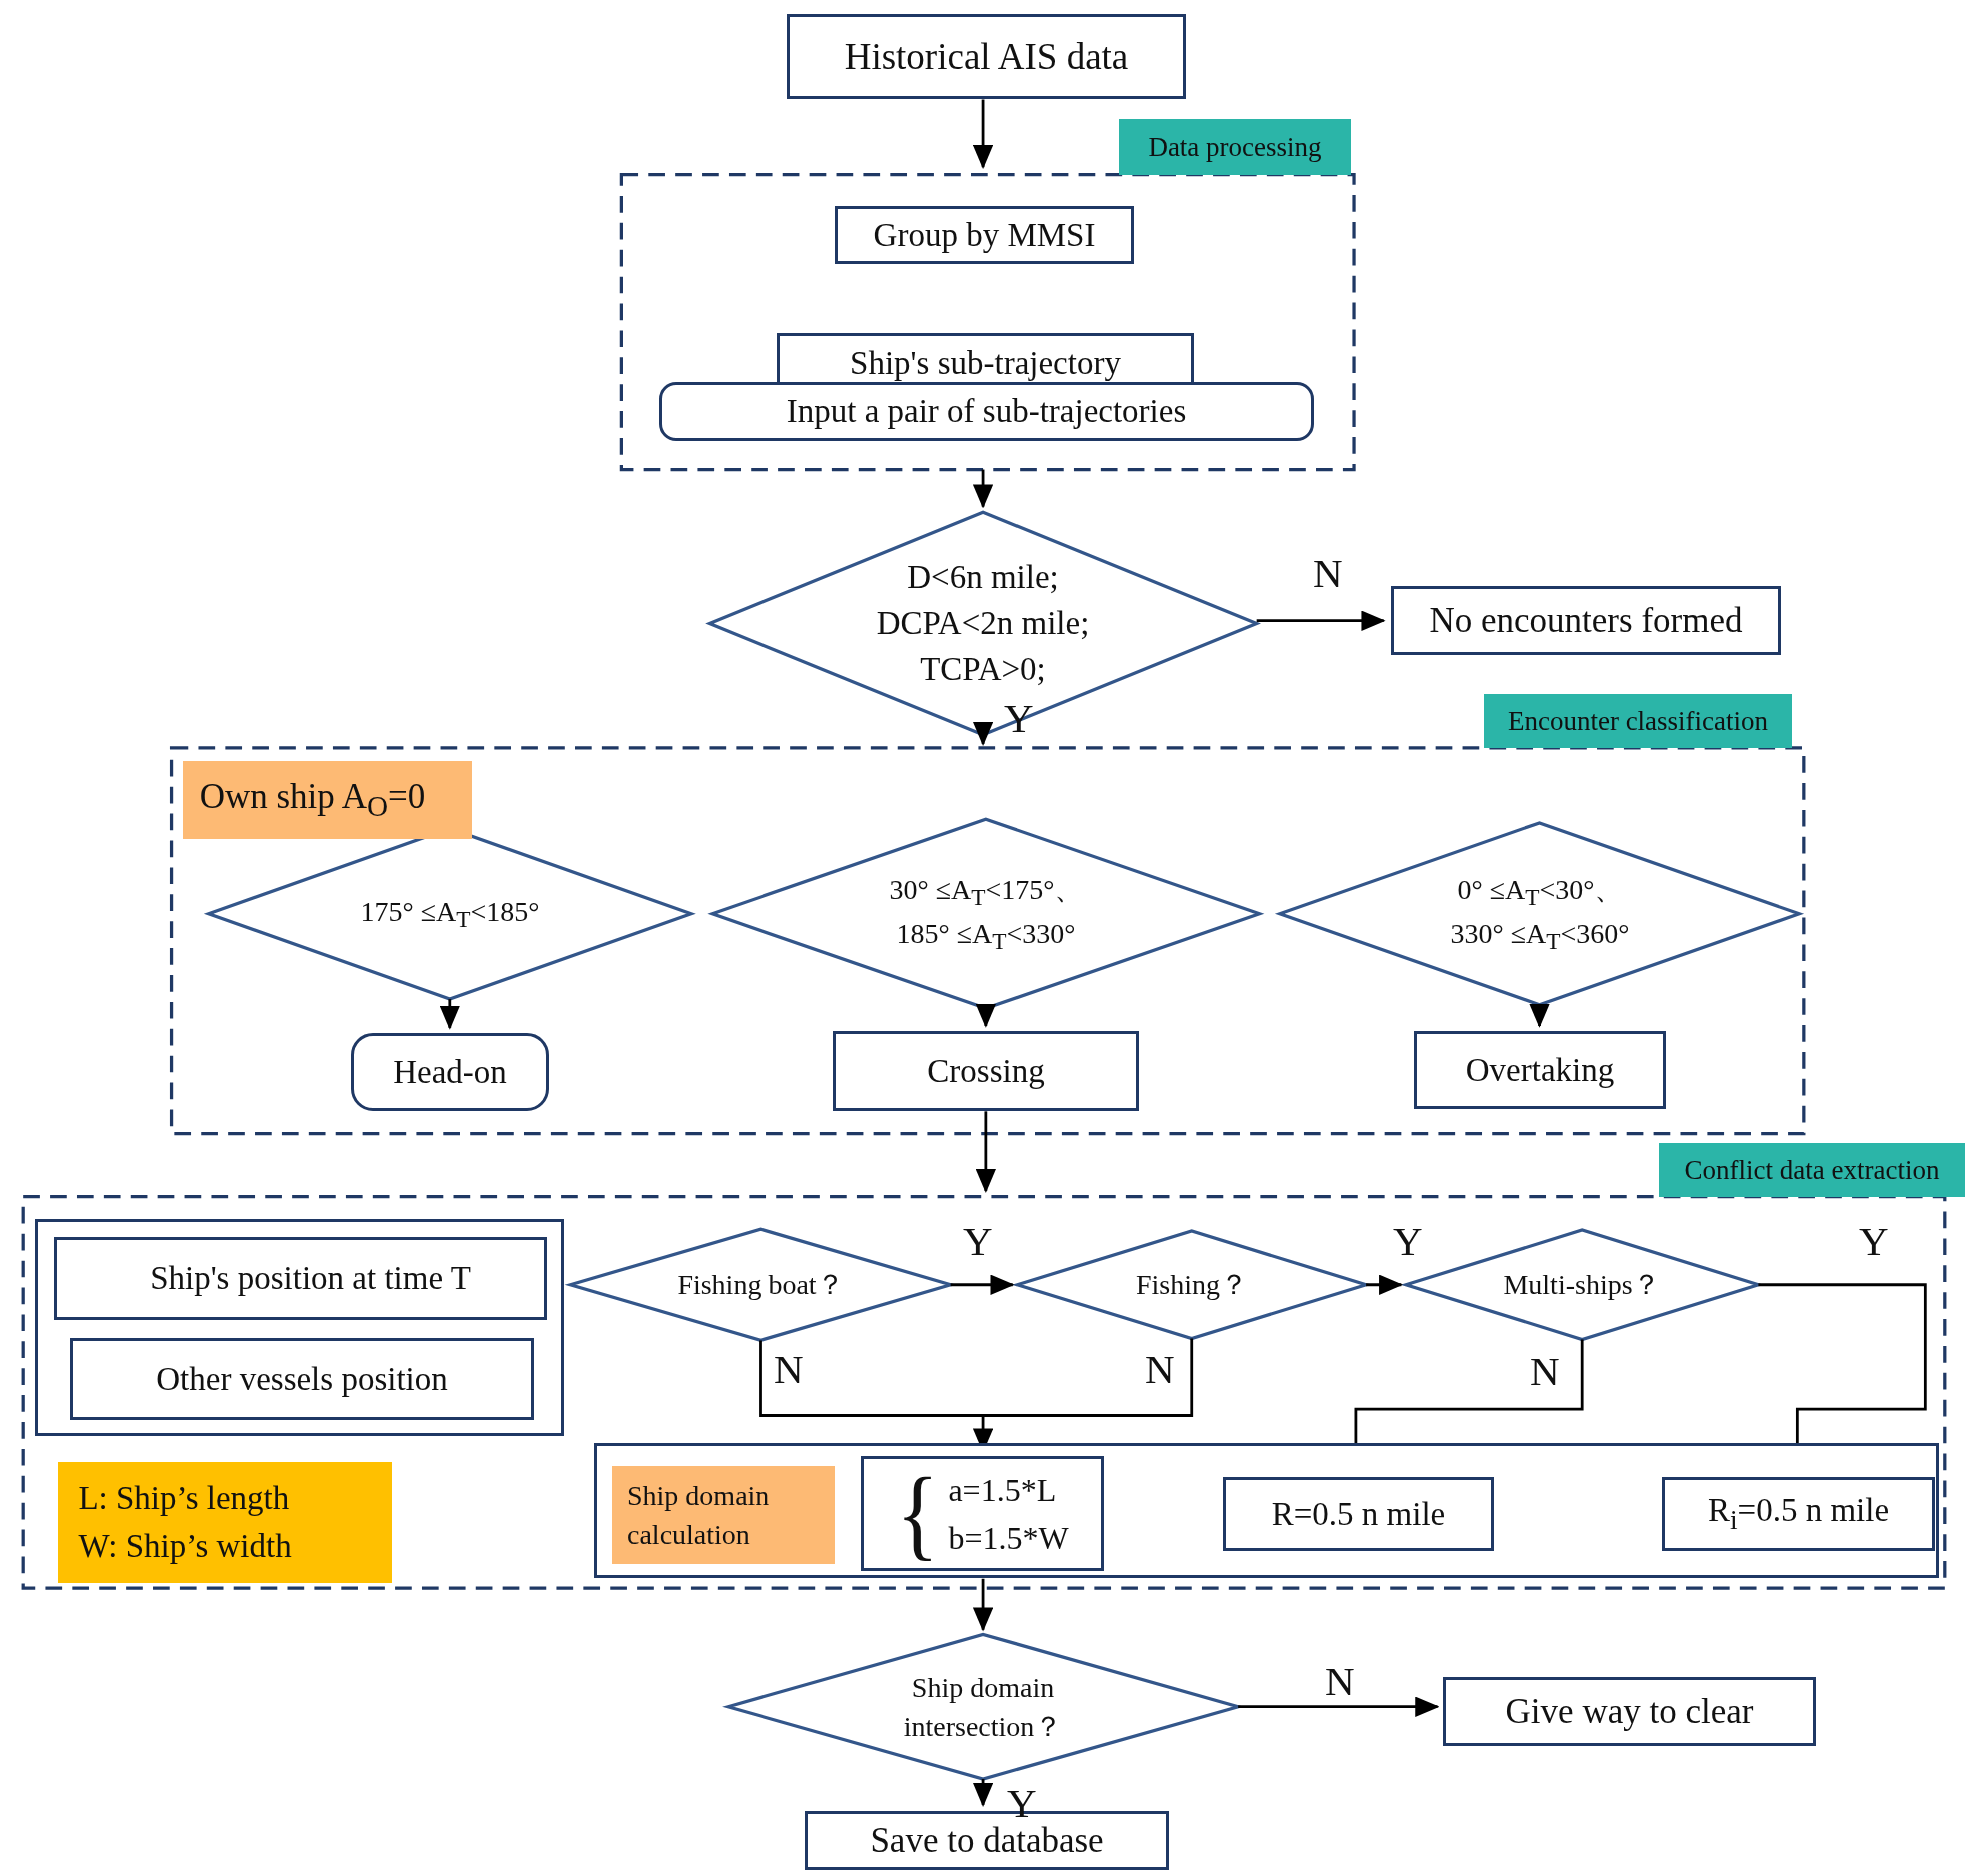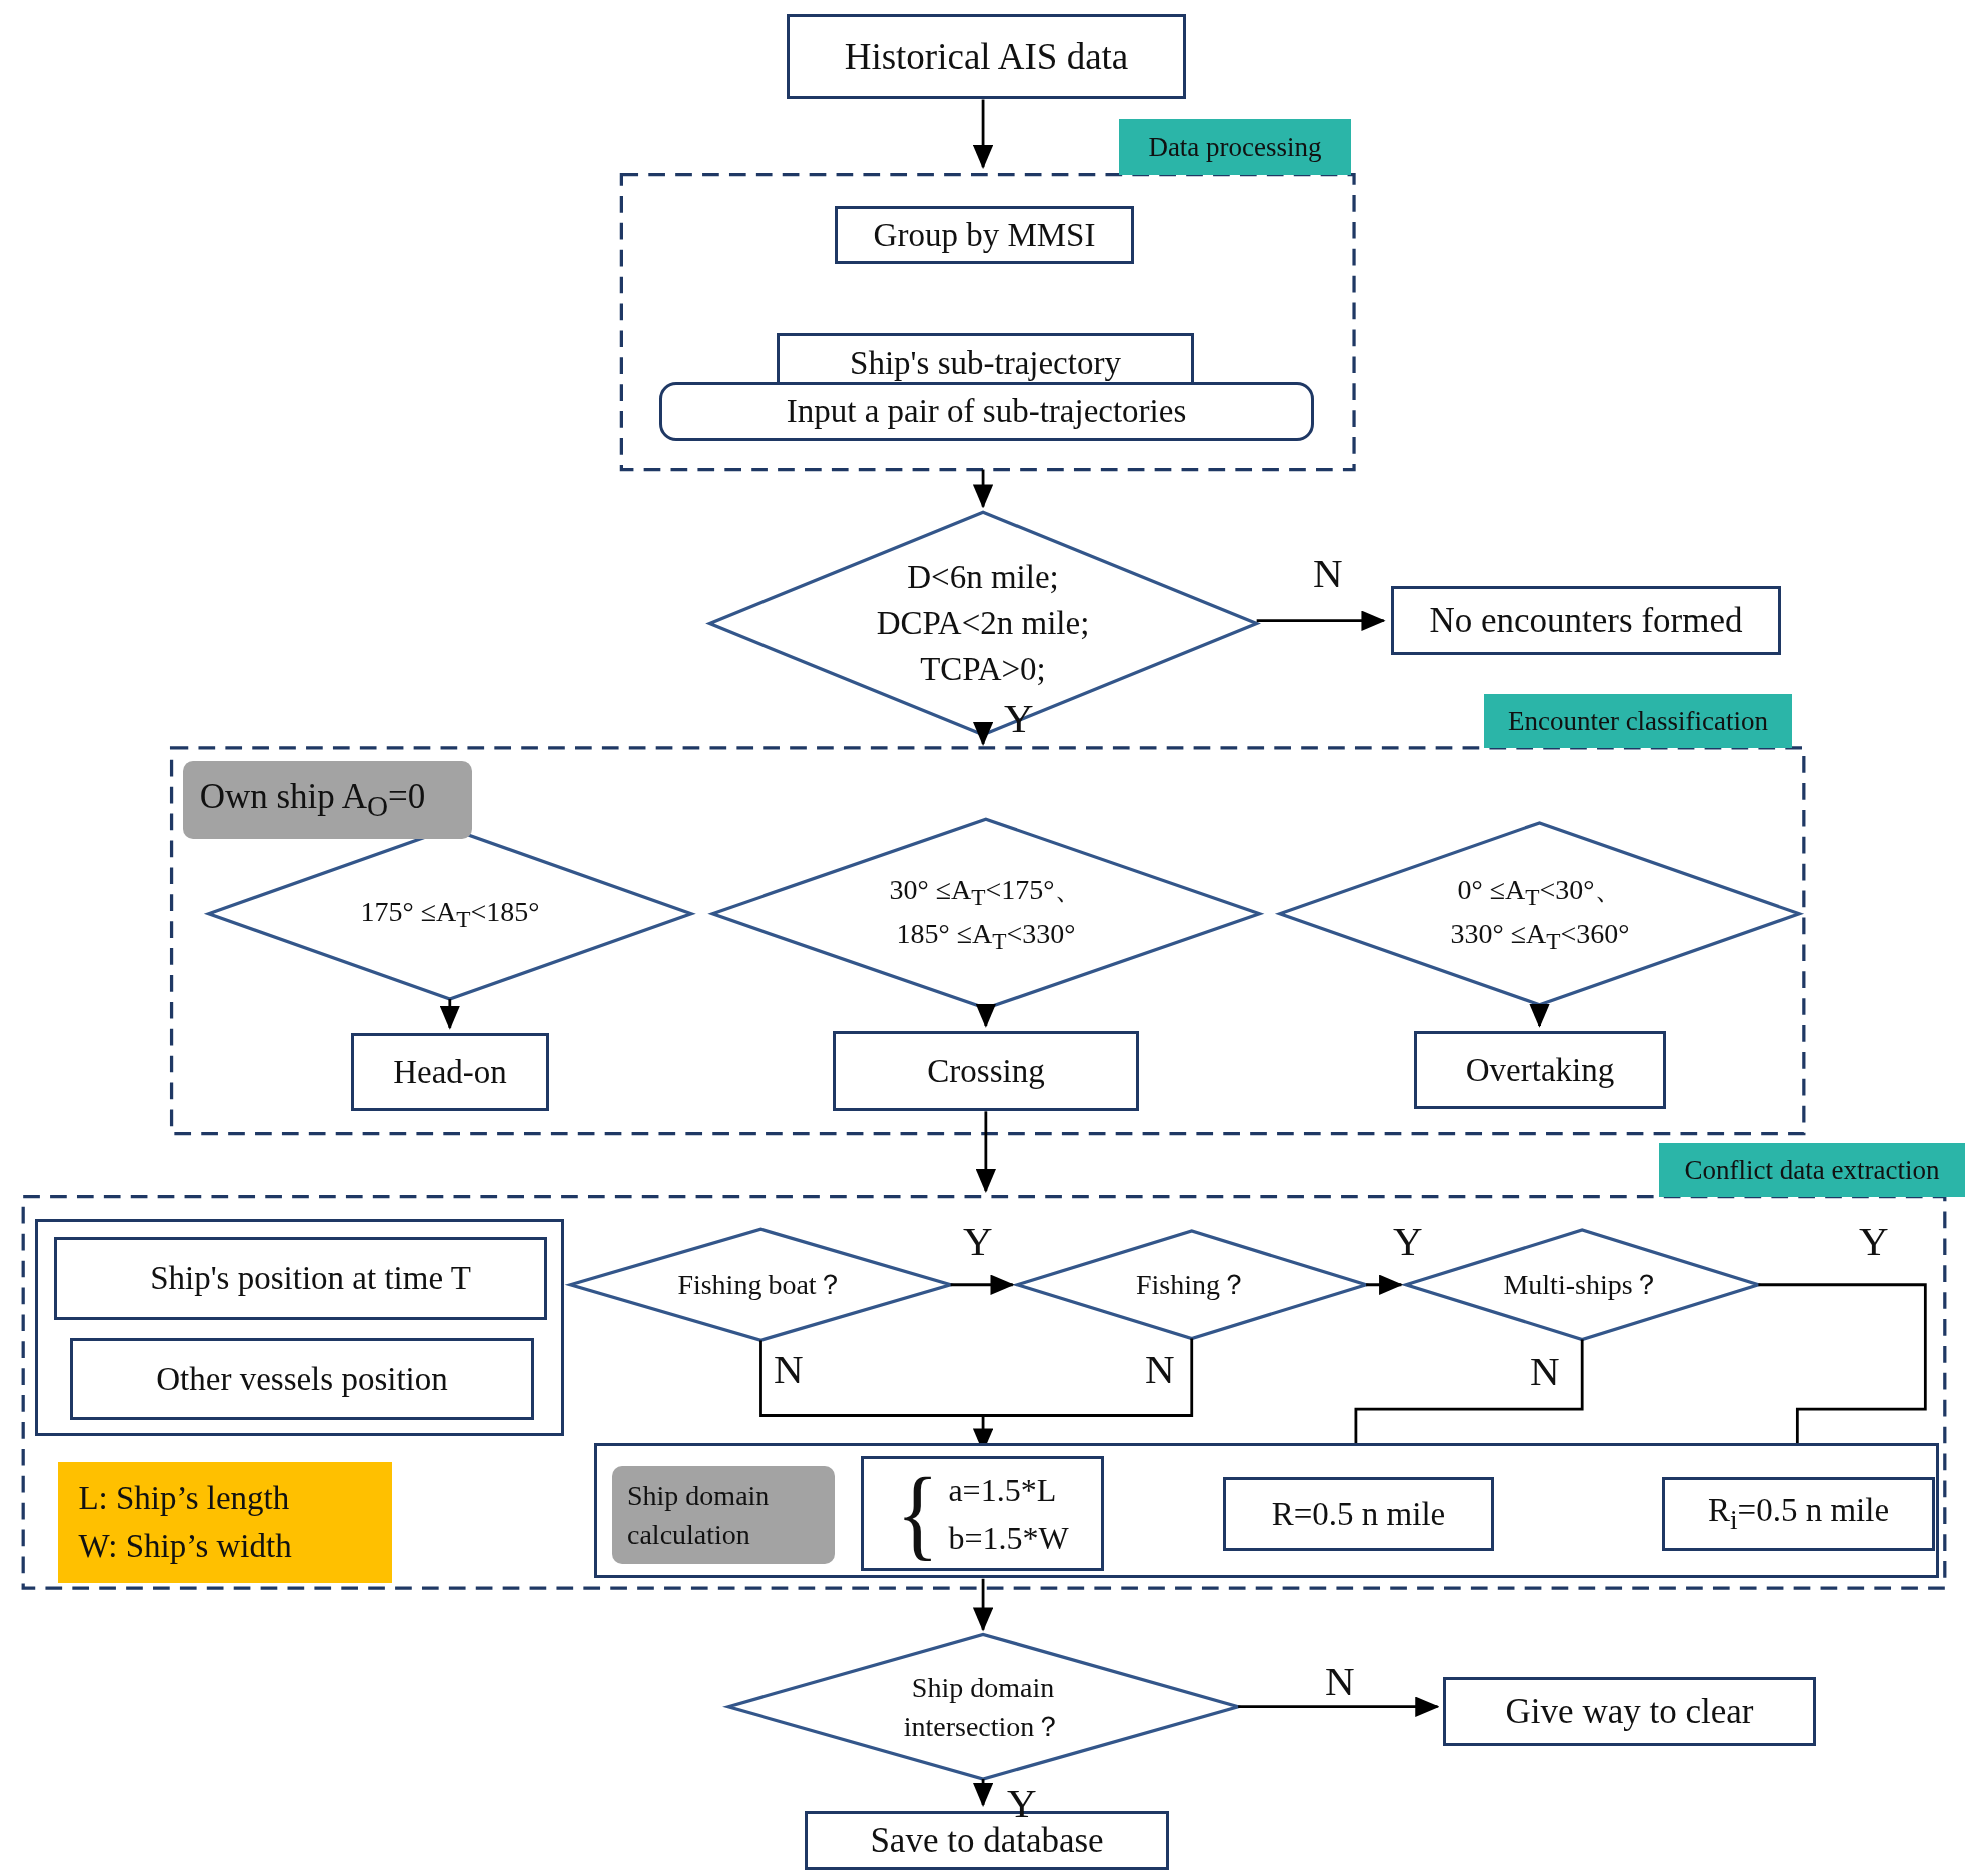--- a/index.html
+++ b/index.html
@@ -4,22 +4,22 @@
 <style>
   html,body{margin:0;padding:0;background:#ffffff;}
   .canvas{position:relative;width:1968px;height:1873px;background:#fff;overflow:hidden;
           font-family:"Liberation Serif","DejaVu Serif",serif;color:#111;}
   svg.overlay{position:absolute;left:0;top:0;z-index:1;}
   .box{position:absolute;background:#fff;border:3.7px solid #1f3864;box-sizing:border-box;
        display:flex;align-items:center;justify-content:center;text-align:center;z-index:2;}
   .container{position:absolute;background:#fff;border:3.7px solid #1f3864;box-sizing:border-box;z-index:2;}
   .tag{position:absolute;background:#2bb5a8;display:flex;align-items:center;justify-content:center;
        font-size:27px;color:#111;z-index:2;}
-  .greenlbl{position:absolute;background:#a3a3a3;color:#111;z-index:2;display:flex;flex-direction:column;
-       justify-content:center;box-sizing:border-box;border-radius:10px;}
+  .greenlbl{position:absolute;background:#fdba74;color:#111;z-index:2;display:flex;flex-direction:column;
+       justify-content:center;box-sizing:border-box;}
   .orangelbl{position:absolute;background:#ffc000;color:#111;z-index:2;display:flex;flex-direction:column;
        justify-content:center;box-sizing:border-box;padding-left:20.4px;font-size:33px;line-height:1.45;}
   .dtext{position:absolute;transform:translate(-50%,-50%);text-align:center;z-index:3;line-height:1.4;}
   .yn{position:absolute;font-size:41px;z-index:3;}
   .f36{font-size:33px;} .f38{font-size:35px;} .f40{font-size:37px;} .f30{font-size:28px;}
   .formula-inner{display:flex;align-items:center;gap:9.3px;}
   .brace{font-size:89px;font-weight:300;transform:scaleY(1.15);line-height:1;}
   .fl{font-size:32px;text-align:left;line-height:1.5;}
 </style>
 </head>
@@ -114,21 +114,21 @@
   </div>
   <div class="dtext f30" style="left:986px;top:914px;width:427px;">
     <div>30°&nbsp;≤A<sub>T</sub>&lt;175°、</div>
     <div>185°&nbsp;≤A<sub>T</sub>&lt;330°</div>
   </div>
   <div class="dtext f30" style="left:1540px;top:914px;width:408px;">
     <div>0°&nbsp;≤A<sub>T</sub>&lt;30°、</div>
     <div>330°&nbsp;≤A<sub>T</sub>&lt;360°</div>
   </div>
 
-  <div class="box f36" style="left:351px;top:1033px;width:198px;height:78px;">
+  <div class="box f36" style="left:351px;top:1033px;width:198px;height:78px;border-radius:22px;">
     <span>Head-on</span>
   </div>
   <div class="box f36" style="left:833px;top:1031px;width:306px;height:80px;">
     <span>Crossing</span>
   </div>
   <div class="box f36" style="left:1414px;top:1031px;width:252px;height:78px;">
     <span>Overtaking</span>
   </div>
 
   <div class="tag" style="left:1640px;top:1143px;width:306px;height:54px;margin-left:19px;">

